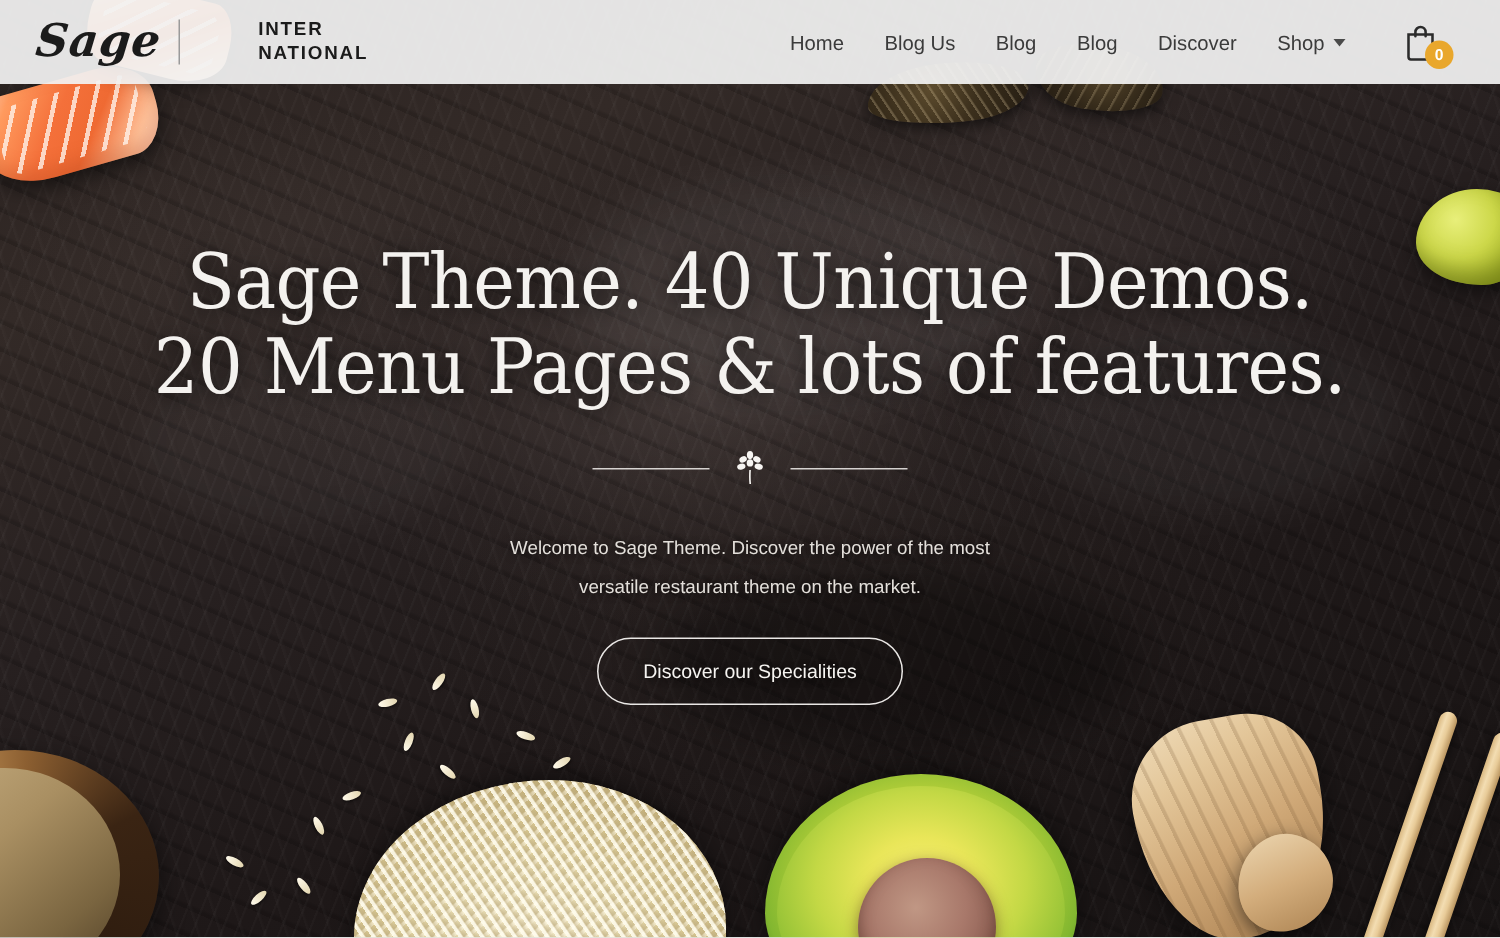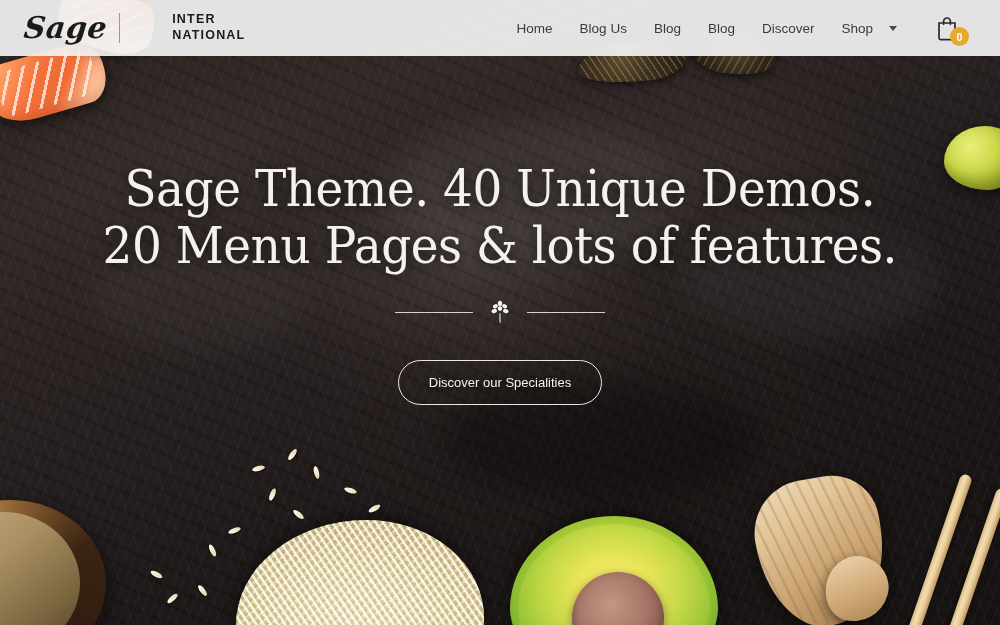--- a/index.html
+++ b/index.html
@@ -192,21 +192,21 @@
   .logo-rule{ width:1px; height:30px; background:#9a9a9a; }
   .logo-sub{
     font-size:12.5px; font-weight:700; letter-spacing:1.2px;
     color:#1b1b1b; line-height:1.25; text-transform:uppercase;margin-left:40px;
   }
   .nav{ margin-left:auto; display:flex; align-items:center; gap:27px; margin-right:36px; }
   .nav-link{
     font-size:13.5px; color:#3b3b3b; text-decoration:none;
     white-space:nowrap; cursor:pointer;
   }
-  .nav-shop{ display:flex; align-items:center; gap:16px; cursor:pointer; }
+  .nav-shop{ display:flex; align-items:center; gap:6px; cursor:pointer; }
   .caret{
     width:0; height:0; border-left:4px solid transparent; border-right:4px solid transparent;
     border-top:5px solid #4a4a4a;
   }
   .cart{ position:relative; width:34px; height:34px; cursor:pointer; margin-left:6px; }
   .badge{
     position:absolute; right:-5px; bottom:-1px;
     width:19px; height:19px; border-radius:50%;
     background:#e9a72c; color:#fff;
     font-size:10.5px; font-weight:700;
@@ -233,21 +233,21 @@
   }
   .divider-line{ width:78px; height:1px; background:rgba(250,248,245,.82); }
   .sprig{ width:22px; height:24px; }
   .subtitle{
     margin-top:28px;
     font-size:12.5px; line-height:2.1; color:#e4e0db;
     text-shadow:0 1px 6px rgba(0,0,0,.7);
     max-width:430px;
   }
   .cta{
-    margin-top:36px;
+    margin-top:20px;
     display:inline-flex; align-items:center; justify-content:center;
     padding:14px 30px;
     border:1px solid rgba(252,250,247,.92);
     border-radius:28px;
     color:#f6f4f1; font-size:13px;
     background:transparent; cursor:pointer;
     text-shadow:0 1px 5px rgba(0,0,0,.6);
     white-space:nowrap;
   }
 </style>
@@ -346,17 +346,21 @@
           <ellipse cx="6.4" cy="6.3" rx="2.6" ry="2" transform="rotate(-28 6.4 6.3)"></ellipse>
           <ellipse cx="15.6" cy="6.3" rx="2.6" ry="2" transform="rotate(28 15.6 6.3)"></ellipse>
           <ellipse cx="5.2" cy="11.1" rx="2.8" ry="2" transform="rotate(-16 5.2 11.1)"></ellipse>
           <ellipse cx="16.8" cy="11.1" rx="2.8" ry="2" transform="rotate(16 16.8 11.1)"></ellipse>
           <ellipse cx="11" cy="8.6" rx="2.2" ry="2.4"></ellipse>
         </g>
       </svg>
       <span class="divider-line"></span>
     </div>
 
+    <p class="subtitle">
+      <span>Welcome to Sage Theme. Discover the power of the most</span><br>
+      <span>versatile restaurant theme on the market.</span>
+    </p>
 
     <button class="cta">Discover our Specialities</button>
   </div>
 
 </div>
 
 </body></html>

